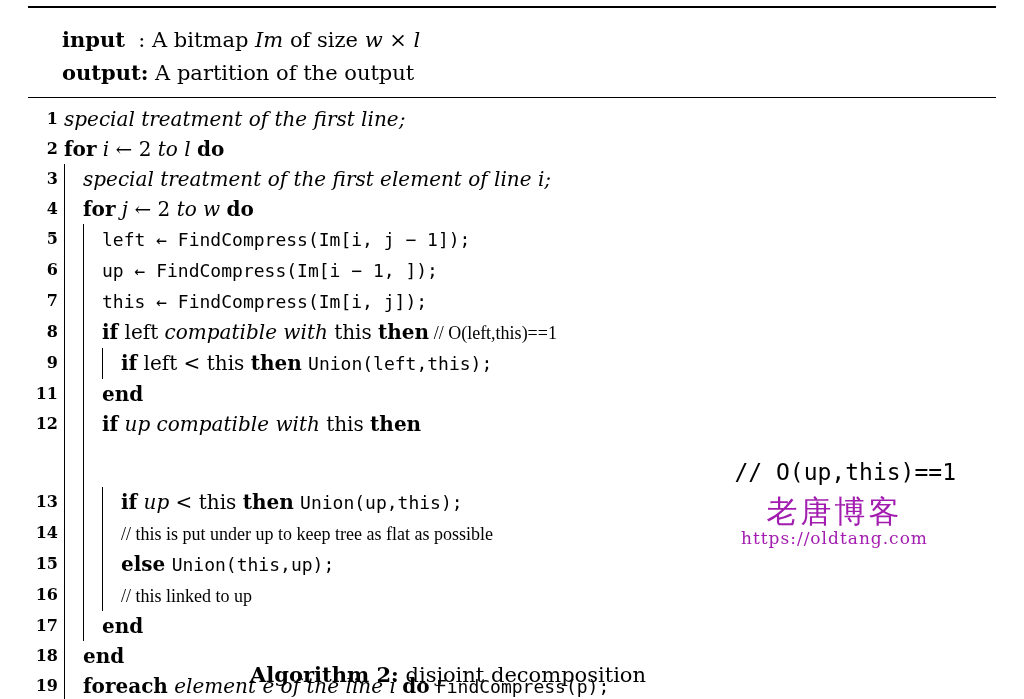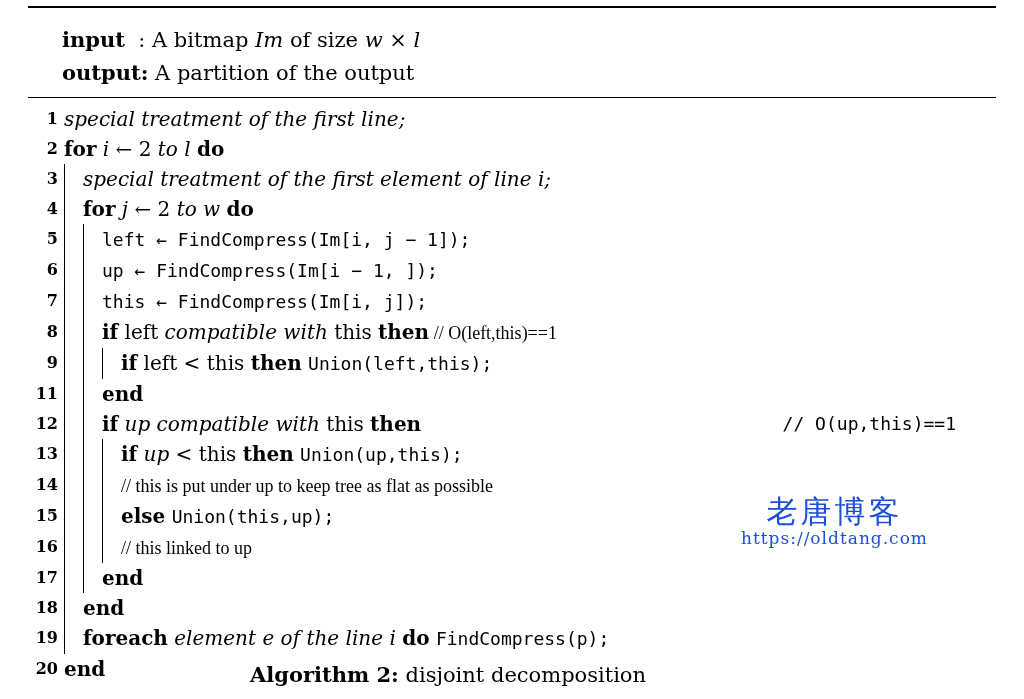--- a/index.html
+++ b/index.html
@@ -79,37 +79,38 @@
   }
   .txt { display: inline-block; }
   .comment {
     font-family: Liberation Serif, serif;
     font-size: 18px;
   }
   .comment-right {
     margin-left: auto;
     padding-right: 40px;
     font-family: "DejaVu Sans Mono", monospace;
-    font-size: 18px;
+    font-size: 23px;
+    margin-top: 48px;
   }
   .caption {
     position: absolute;
     left: 0;
     top: 662px;
     width: 896px;
     text-align: center;
     font-size: 21px;
   }
   .caption b { font-weight: bold; }
   .watermark {
     position: absolute;
     right: 96px;
     top: 494px;
     text-align: center;
-    color: #1d4ed8;
+    color: #a21caf;
     pointer-events: none;
     user-select: none;
   }
   .watermark .wm-main {
     font-size: 31px;
     letter-spacing: 3px;
     font-family: "DejaVu Sans", sans-serif;
     line-height: 1.1;
   }
   .watermark .wm-sub {

